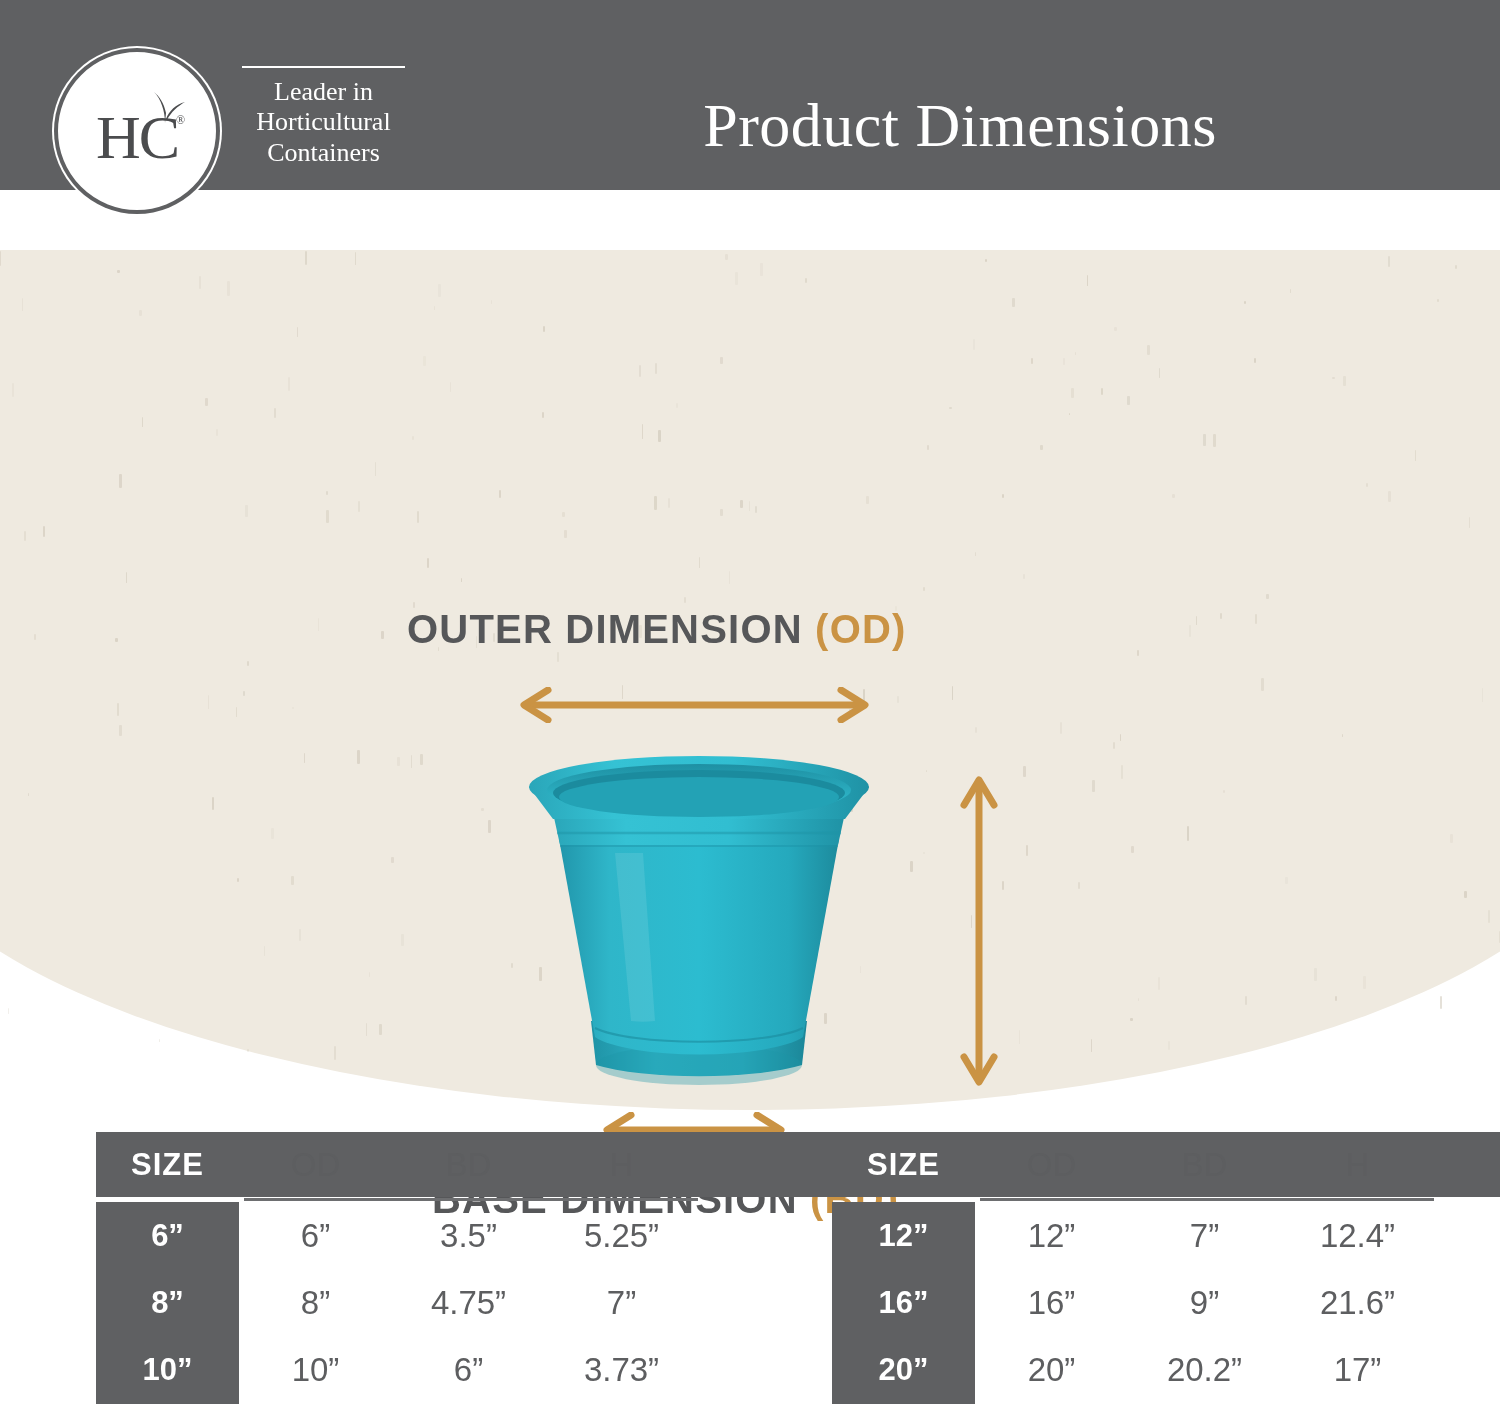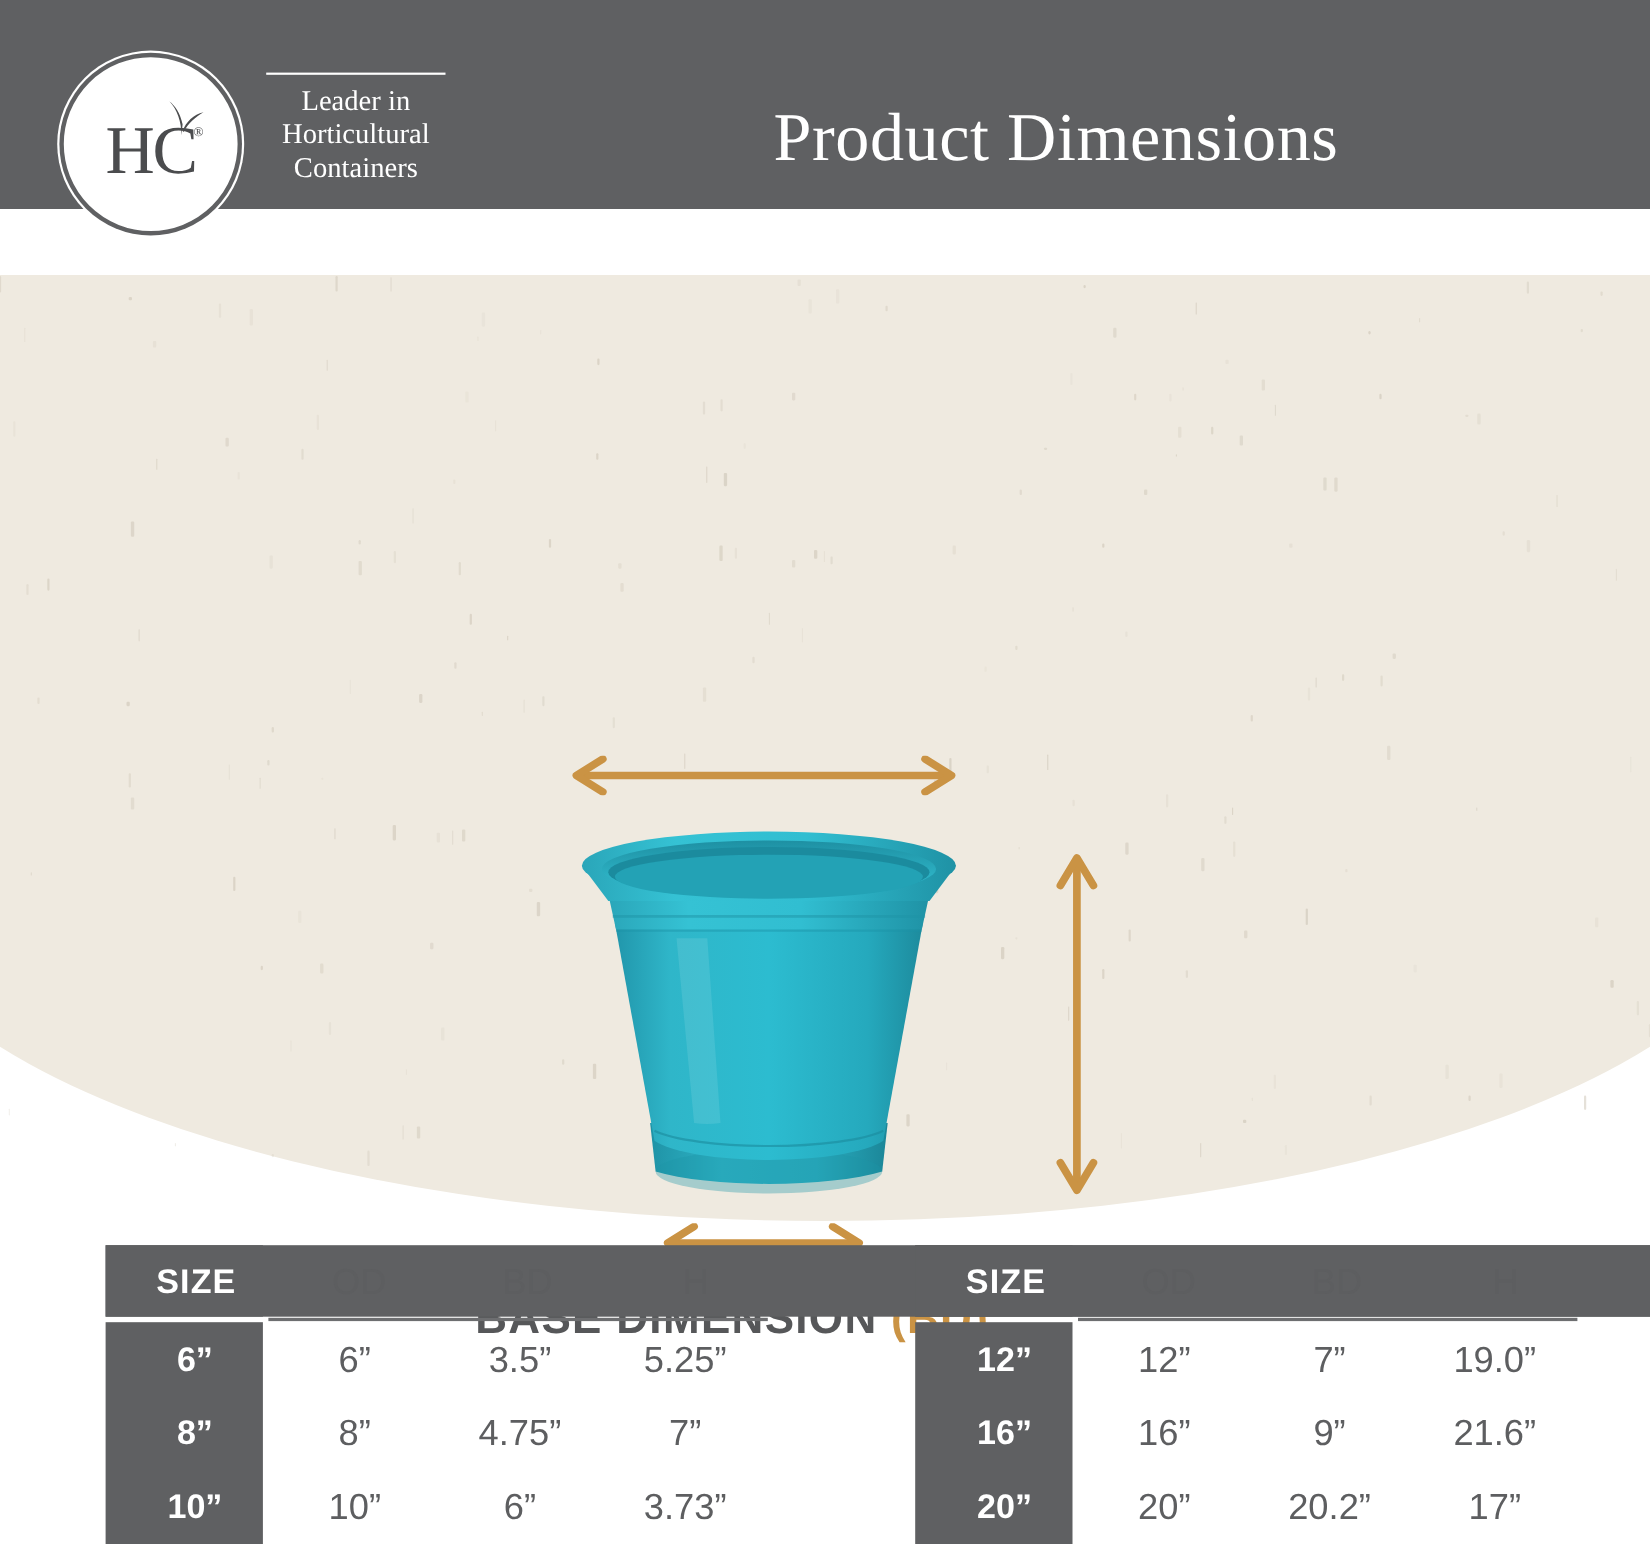--- a/index.html
+++ b/index.html
@@ -230,21 +230,20 @@
     font-size: 33px;
     color: #5d5e60;
     position: relative;
     z-index: 2;
   }
   .dt-cell.size {
     width: 143px;
     color: #ffffff;
     font-weight: 700;
     font-size: 31px;
-    padding-left: 11px;
   }
   .dt-row.header .dt-cell.size { font-weight: 700; letter-spacing: 1px; }
   .dt-cell.col { width: 153px; }
   .dt-spacer { height: 5px; }
 </style>
 </head>
 <body>
 
 <div class="header">
 
@@ -479,20 +478,23 @@
       <div class="speck" style="width: 1.5px; height: 13.3px; left: 1608px; top: 1260px; opacity: 0.29;"></div>
       <div class="speck" style="width: 3.2px; height: 12.6px; left: 759px; top: 975px; opacity: 0.32;"></div>
       <div class="speck" style="width: 2.2px; height: 6.7px; left: 875px; top: 856px; opacity: 0.41;"></div>
       <div class="speck" style="width: 2px; height: 4.5px; left: 1374px; top: 708px; opacity: 0.64;"></div>
       <div class="speck" style="width: 1.8px; height: 14.1px; left: 425px; top: 601px; opacity: 0.52;"></div>
     </div>
 </div>
 
 <div class="diagram">
 
+  <div class="lbl lbl-od">
+    <span>OUTER DIMENSION </span><span class="code">(OD)</span>
+  </div>
   <svg class="arrow-od" viewBox="0 0 357 36">
     <line x1="10" y1="18" x2="347" y2="18" stroke="#ca9344" stroke-width="7" stroke-linecap="round"></line>
     <polyline points="32,3 8,18 32,33" fill="none" stroke="#ca9344" stroke-width="7" stroke-linecap="round" stroke-linejoin="round"></polyline>
     <polyline points="325,3 349,18 325,33" fill="none" stroke="#ca9344" stroke-width="7" stroke-linecap="round" stroke-linejoin="round"></polyline>
   </svg>
 
   <svg class="arrow-h" viewBox="0 0 42 318">
     <line x1="21" y1="10" x2="21" y2="308" stroke="#ca9344" stroke-width="7" stroke-linecap="round"></line>
     <polyline points="6,33 21,8 36,33" fill="none" stroke="#ca9344" stroke-width="7" stroke-linecap="round" stroke-linejoin="round"></polyline>
     <polyline points="6,285 21,310 36,285" fill="none" stroke="#ca9344" stroke-width="7" stroke-linecap="round" stroke-linejoin="round"></polyline>
@@ -608,21 +610,21 @@
         <div class="dt-cell col">BD</div>
         <div class="dt-cell col">H</div>
       </div>
 
       <div class="dt-spacer"></div>
 
       <div class="dt-row body">
         <div class="dt-cell size">12”</div>
         <div class="dt-cell col">12”</div>
         <div class="dt-cell col">7”</div>
-        <div class="dt-cell col">19.0”</div>
+        <div class="dt-cell col">12.4”</div>
       </div>
 
       <div class="dt-row body">
         <div class="dt-cell size">16”</div>
         <div class="dt-cell col">16”</div>
         <div class="dt-cell col">9”</div>
         <div class="dt-cell col">21.6”</div>
       </div>
 
       <div class="dt-row body">

